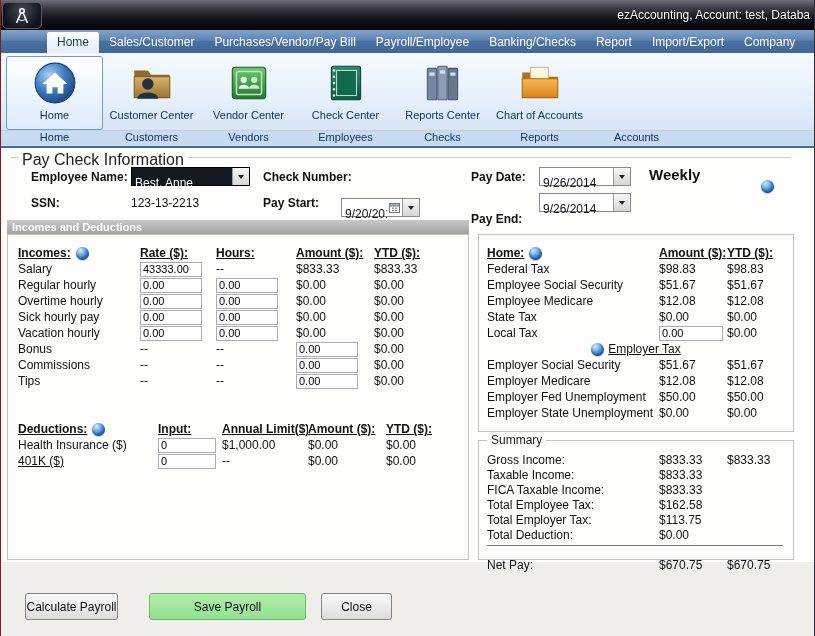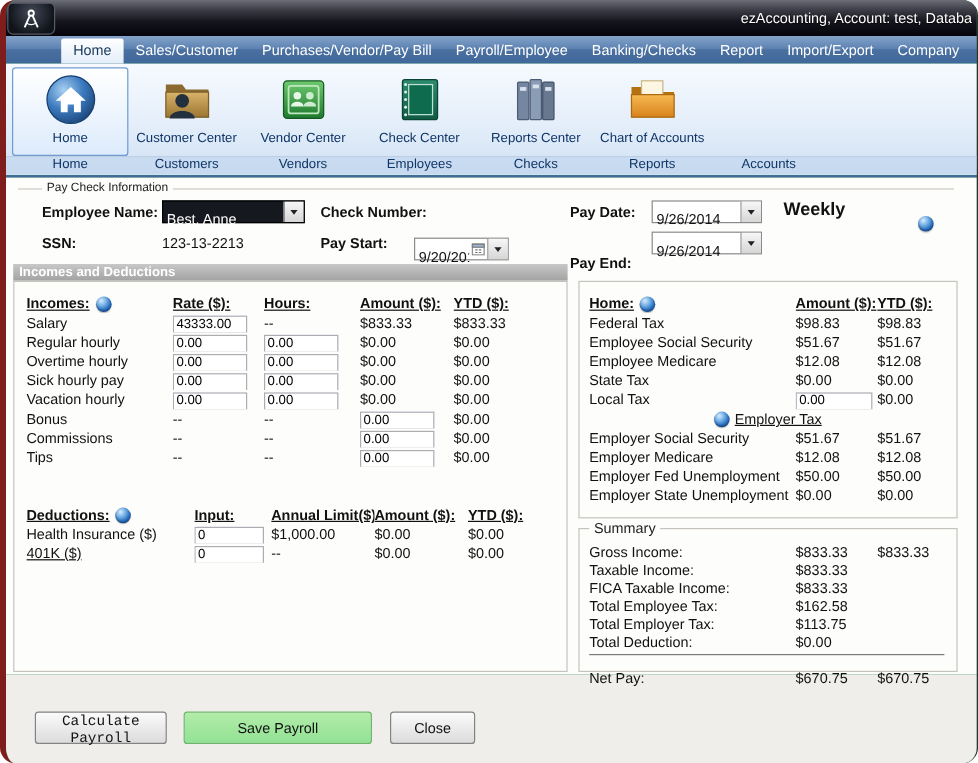--- a/index.html
+++ b/index.html
@@ -1,18 +1,18 @@
 <!DOCTYPE html>
 <html><head>
 <meta charset="utf-8">
 <style>
   * { box-sizing: border-box; margin: 0; padding: 0; }
   html,body { width: 815px; height: 636px; }
   body { font-family: "Liberation Sans", sans-serif; overflow: hidden; background: #fff; }
-  .window { position: relative; width: 815px; height: 636px; background: #15803d; border-left: 5px solid #7f1d1d; border-right: 1px solid #2e2e36; overflow: hidden; border-radius: 13px; }
+  .window { position: relative; width: 815px; height: 636px; background: #e5e5e5; border-left: 1px solid #7f1d1d; border-right: 1px solid #2e2e36; overflow: hidden; }
 
   
   .titlebar { position: absolute; top: 0; left: 0; right: 0; height: 30px;
     background: linear-gradient(180deg,#6d6d77 0%,#3c3c46 28%,#15151d 60%,#04040a 100%);
     display: flex; align-items: center; }
   .app-logo { width: 40px; height: 27px; margin: 1px 0 0 1px; border-radius: 5px;
     background: radial-gradient(circle at 50% 30%,#424a58,#10131a 75%);
     border: 1px solid #565c68; display: flex; align-items: center; justify-content: center; }
   .title-text { margin-left: auto; color: #fff; font-size: 12px; padding-right: 4px; text-shadow: 0 1px 1px #000; white-space: nowrap; }
 
@@ -34,21 +34,21 @@
   .tool-label { font-size: 11px; color: #0f3567; margin-top: 3px; white-space: nowrap; }
   .sub-row { display: flex; padding-left: 5px; height: 15px; background: rgba(186,208,235,.45); border-top: 1px solid #bccfe7; }
   .sub-label { width: 97px; text-align: center; font-size: 11px; color: #0f3567; }
 
   
   .content-bg { position: absolute; top: 148px; left: 0; right: 0; height: 414px; background: #fdfdfc; }
   .footer-bg { position: absolute; top: 562px; bottom: 0; left: 0; right: 0; background: #f0eeeb; }
 
   
   .legend-line { position: absolute; top: 157px; left: 10px; width: 780px; border-top: 1px solid #cfcac2; }
-  .legend-text { position: absolute; top: 151px; left: 30px; background: #fdfdfc; padding: 0 4px; font-size: 10px; color: #222; }
+  .legend-text { position: absolute; top: 151px; left: 17px; background: #fdfdfc; padding: 0 4px; font-size: 16px; color: #222; }
   .fld-label { position: absolute; font-size: 12px; font-weight: bold; color: #111; white-space: nowrap; }
   .fld-value { position: absolute; font-size: 12px; color: #111; white-space: nowrap; }
   .weekly { position: absolute; left: 648px; top: 166px; font-size: 15px; font-weight: bold; color: #111; }
 
   .combo { position: absolute; height: 19px; background: #fff; border: 1px solid #8a8a8a; display: flex; align-items: center; font-size: 12px; color: #111; }
   .combo .txt { flex: 1; padding-left: 3px; white-space: nowrap; overflow: hidden; margin-top: 12px; }
   .combo.dark { background: #15181e; border-color: #000; color: #fff; }
   .dd { width: 17px; align-self: stretch; border-left: 1px solid #9a9a9a; background: linear-gradient(#f7f7f7,#d6d6d6); display: flex; align-items: center; justify-content: center; }
   .arr { width: 0; height: 0; border-left: 3.5px solid transparent; border-right: 3.5px solid transparent; border-top: 4px solid #222; }
   .cal { width: 15px; display: flex; align-items: center; justify-content: center; }
@@ -81,21 +81,21 @@
   .u { text-decoration: underline; }
   .cell-flex { display: flex; align-items: center; gap: 5px; }
   .fld { width: 62px; height: 15px; border: 1px solid #abadb3; font-size: 11px; font-family: inherit; padding: 0 2px; background: #fff; }
   .fld.w58 { width: 58px; }
   .fld.w64 { width: 64px; }
   .span-all { grid-column: 1 / -1; display: flex; justify-content: center; align-items: center; gap: 4px; }
   .sum-div { grid-column: 1 / -1; border-top: 1px solid #7a7a7a; height: 4px; margin-top: 2px; }
 
   
   .btn { position: absolute; top: 593px; height: 27px; font-size: 12px; font-family: inherit; border: 1px solid #838383; border-radius: 3px; background: linear-gradient(#fafafa,#dcdcdc); color: #111; cursor: default; }
-  .btn-calc { left: 24px; width: 110px; font-family: Liberation Mono, monospace; }
+  .btn-calc { left: 24px; width: 93px; }
   .btn-save { left: 148px; width: 157px; background: linear-gradient(#b2eca9,#92e294); border-color: #6cb66c; }
   .btn-close { left: 320px; width: 71px; }
 </style>
 </head>
 <body>
 
 <div class="window">
 
   <div class="titlebar">
     <div class="app-logo">

